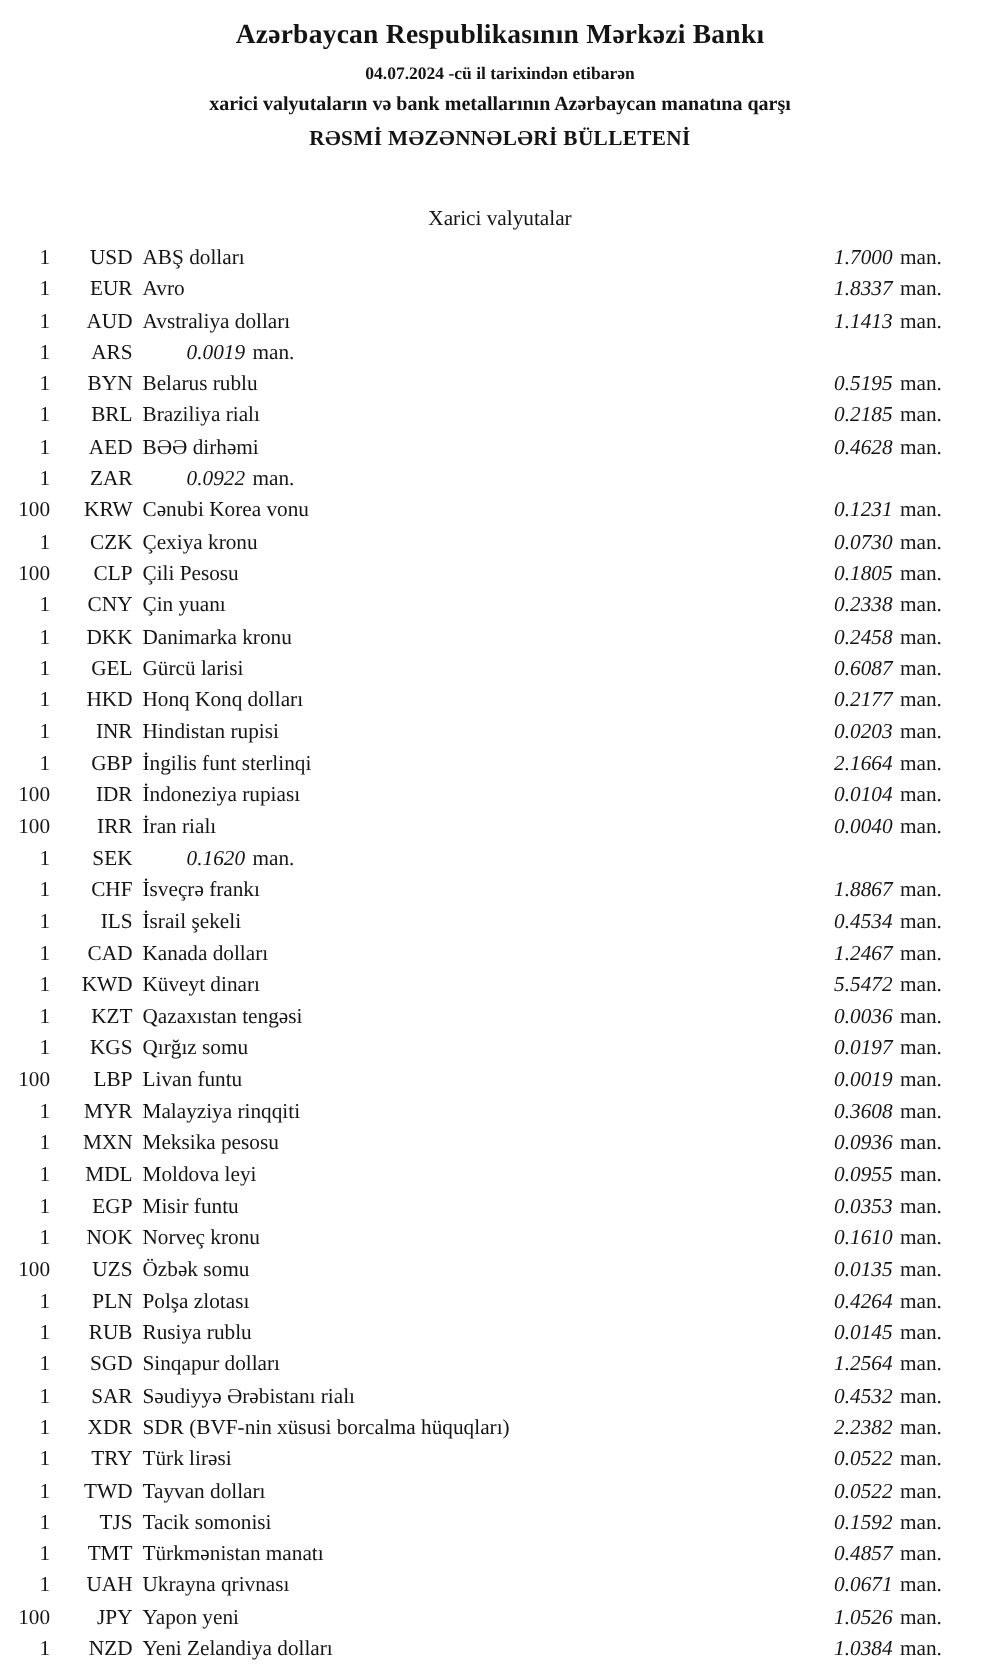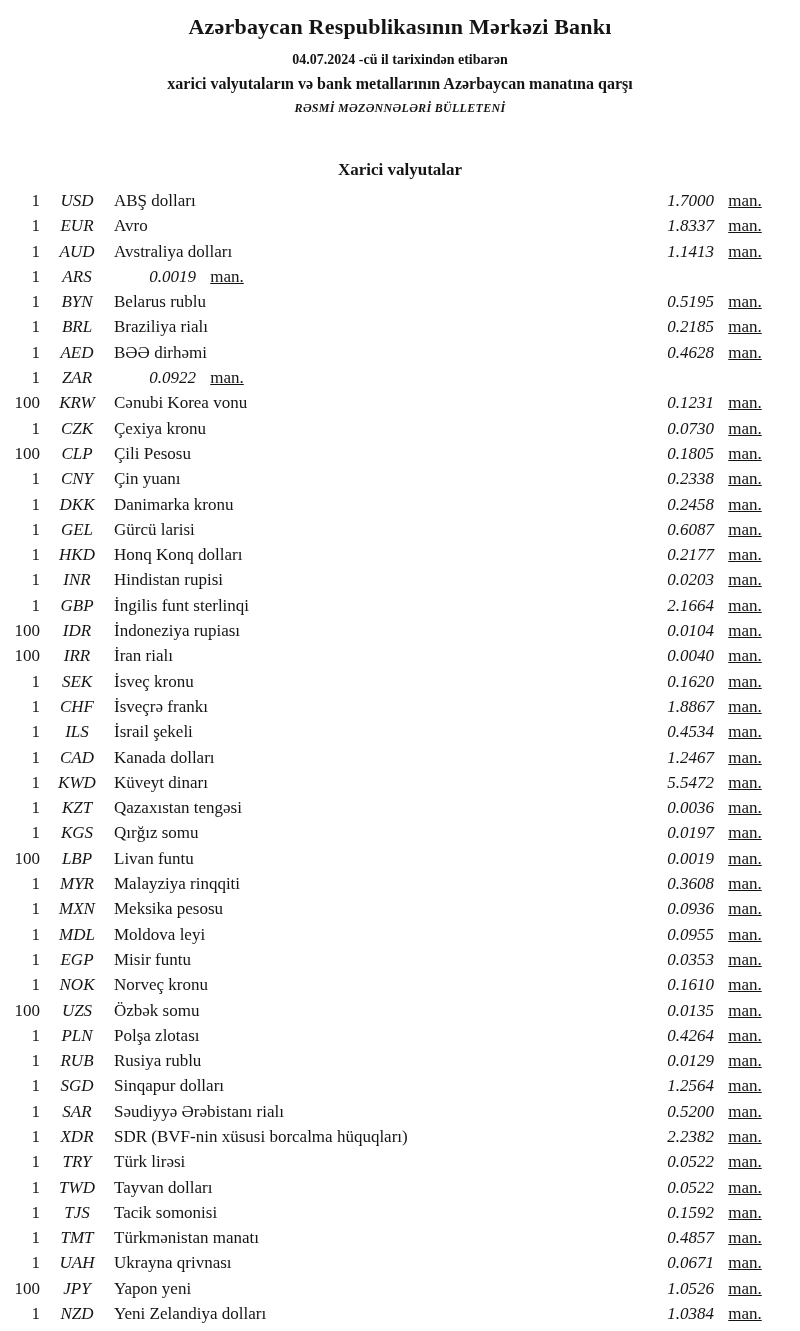--- a/index.html
+++ b/index.html
@@ -26,47 +26,46 @@
     letter-spacing: 0.2px;
   }
   .sub-line {
     font-weight: bold;
     font-size: 14px;
     margin: 7px 0;
   }
   .sub-line.wide { font-size: 16px; }
   .bulletin-title {
     font-weight: bold;
-    font-size: 12px;
+    font-size: 17px;
     margin: 8px 0 0 0;
     letter-spacing: 0.3px;
-    font-style: italic;
   }
   .section-title {
     text-align: center;
-    font-weight: bold;
+    font-weight: normal;
     font-size: 17px;
     margin-top: 44px;
     margin-bottom: 8px;
   }
   .rates { width: 100%; }
   .row {
     display: flex;
     align-items: baseline;
     height: 25.3px;
     font-size: 17px;
     line-height: 25.3px;
     padding-right: 30px;
     box-sizing: border-box;
   }
   .qty   { width: 40px;  text-align: right; flex: none; }
-  .code  { width: 58px;  text-align: center; flex: none; margin-left: 8px; font-style: italic; }
+  .code  { width: 58px;  text-align: right; flex: none; margin-left: 8px; }
   .name  { flex: 1; margin-left: 8px; white-space: nowrap; overflow: hidden; }
   .rate  { width: 90px;  text-align: right; flex: none; font-weight: normal; font-style: italic; }
-  .unit  { width: 50px;  text-align: center; flex: none; margin-left: 6px; text-decoration: underline; }
+  .unit  { width: 50px;  text-align: left; flex: none; margin-left: 6px; }
 </style>
 </head>
 <body>
 
 <div class="page">
 
   <header class="doc-header">
     <h1 class="bank-title">Azərbaycan Respublikasının Mərkəzi Bankı</h1>
     <div class="sub-line">04.07.2024 -cü il tarixindən etibarən</div>
     <div class="sub-line wide">xarici valyutaların və bank metallarının Azərbaycan manatına qarşı</div>
@@ -222,21 +221,20 @@
       <span class="qty">100</span>
       <span class="code">IRR</span>
       <span class="name">İran rialı</span>
       <span class="rate">0.0040</span>
       <span class="unit">man.</span>
     </div>
 
     <div class="row">
       <span class="qty">1</span>
       <span class="code">SEK</span>
-      <span class="name">İsveç kronu</span>
       <span class="rate">0.1620</span>
       <span class="unit">man.</span>
     </div>
 
     <div class="row">
       <span class="qty">1</span>
       <span class="code">CHF</span>
       <span class="name">İsveçrə frankı</span>
       <span class="rate">1.8867</span>
       <span class="unit">man.</span>
@@ -343,37 +341,37 @@
       <span class="code">PLN</span>
       <span class="name">Polşa zlotası</span>
       <span class="rate">0.4264</span>
       <span class="unit">man.</span>
     </div>
 
     <div class="row">
       <span class="qty">1</span>
       <span class="code">RUB</span>
       <span class="name">Rusiya rublu</span>
-      <span class="rate">0.0129</span>
+      <span class="rate">0.0145</span>
       <span class="unit">man.</span>
     </div>
 
     <div class="row">
       <span class="qty">1</span>
       <span class="code">SGD</span>
       <span class="name">Sinqapur dolları</span>
       <span class="rate">1.2564</span>
       <span class="unit">man.</span>
     </div>
 
     <div class="row">
       <span class="qty">1</span>
       <span class="code">SAR</span>
       <span class="name">Səudiyyə Ərəbistanı rialı</span>
-      <span class="rate">0.5200</span>
+      <span class="rate">0.4532</span>
       <span class="unit">man.</span>
     </div>
 
     <div class="row">
       <span class="qty">1</span>
       <span class="code">XDR</span>
       <span class="name">SDR (BVF-nin xüsusi borcalma hüquqları)</span>
       <span class="rate">2.2382</span>
       <span class="unit">man.</span>
     </div>

